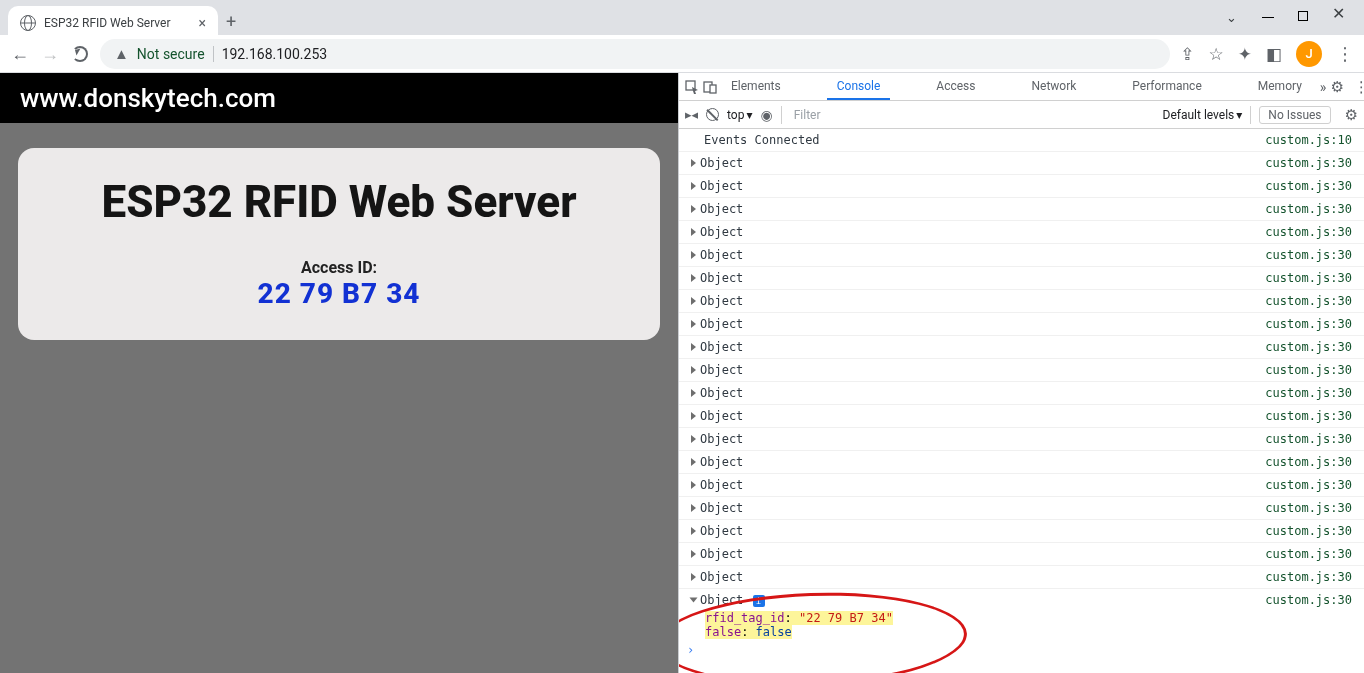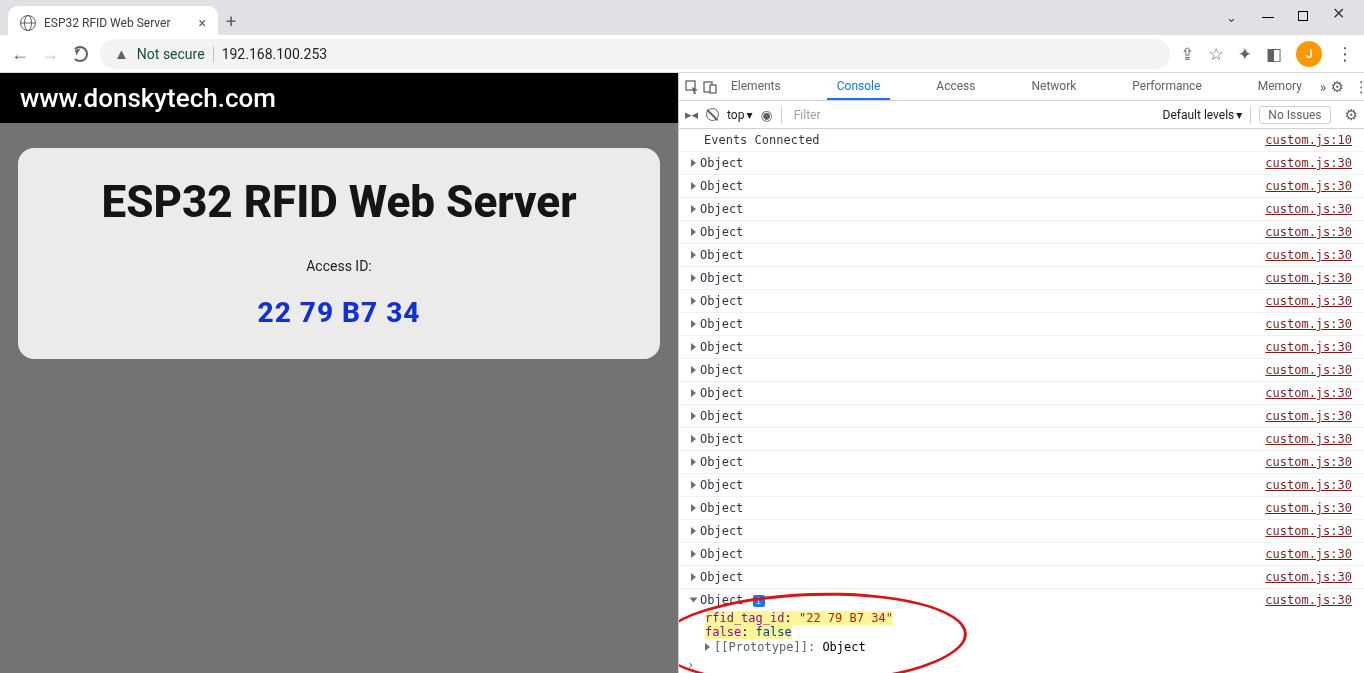--- a/index.html
+++ b/index.html
@@ -165,24 +165,24 @@
       background: #eceaea;
       border-radius: 16px;
       text-align: center;
     }
     .card h1 {
       font-size: 44px;
       font-weight: 800;
       color: #151515;
       margin: 8px 0 30px;
     }
-    .access-label { font-size: 14px; font-weight: 400; color: #222; text-align: center; }
+    .access-label { font-size: 16px; font-weight: 700; color: #222; text-align: center; }
     .access-id {
       font-size: 28px; font-weight: 800; color: #1231d3;
-      margin-top: 22px; letter-spacing: 1px;
+      margin-top: 0; letter-spacing: 1px;
     }
     .deny-btn {
       margin-top: 24px;
       background: #ef0808;
       color: #fff;
       border-radius: 16px;
       height: 150px;
       display: flex;
       align-items: center; justify-content: center;
       font-size: 44px;
@@ -265,22 +265,21 @@
       border-top: 4px solid transparent;
       border-bottom: 4px solid transparent;
       border-left: 5px solid #6e6e6e;
       margin-top: 4px;
       flex-shrink: 0;
     }
     .arrow.down {
       transform: rotate(90deg);
     }
     .log-link {
-      color: #7f1d1d;
-      text-decoration: underline;
+      color: #14532d;
       white-space: nowrap;
     }
     .expanded {
       padding-left: 26px;
       font-family: Consolas, Menlo, monospace;
     }
     .info-badge {
       display: inline-flex;
       width: 12px; height: 12px;
       background: #1a73e8; color: #fff;
@@ -553,19 +552,18 @@
         <div class="log-row" style="border-bottom: none;">
           <div class="log-left">
             <span class="arrow down"></span>
             <span>Object <span class="info-badge">i</span></span>
           </div>
           <span class="log-link">custom.js:30</span>
         </div>
         <div class="expanded">
           <div><span class="hl"><span class="prop-key">rfid_tag_id</span>: <span class="prop-str">"22 79 B7 34"</span></span></div>
           <div><span class="hl"><span class="prop-key">false</span>: <span class="prop-bool">false</span></span></div>
-          <div><span class="arrow" style="margin-right:4px"></span><span class="proto">[[Prototype]]: </span><span>Object</span></div>
         </div>
         <div class="prompt">›</div>
         <div class="annot"></div>
     </div>
   </div>
 </div>
 
 </body></html>

